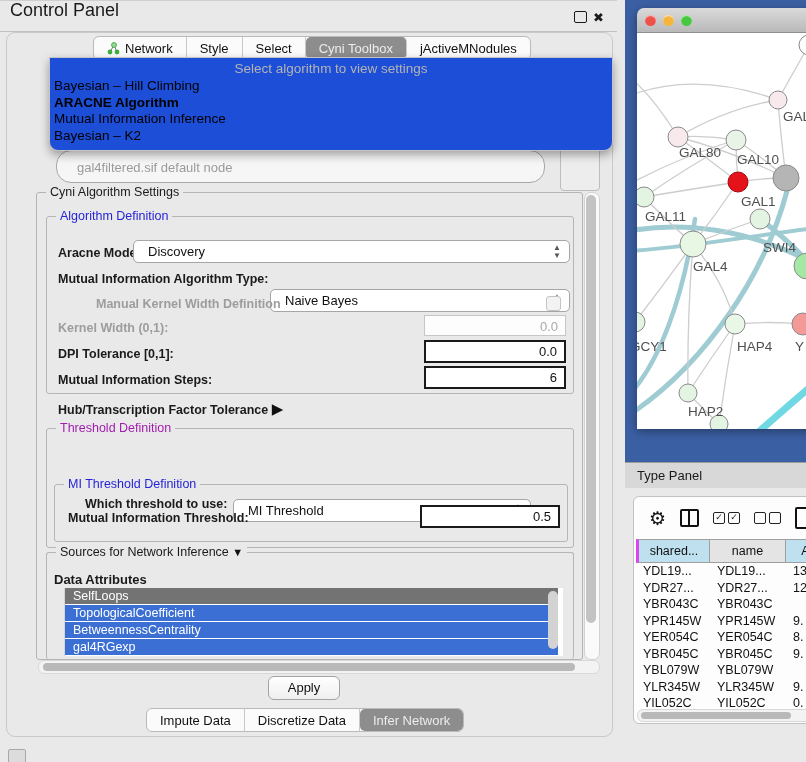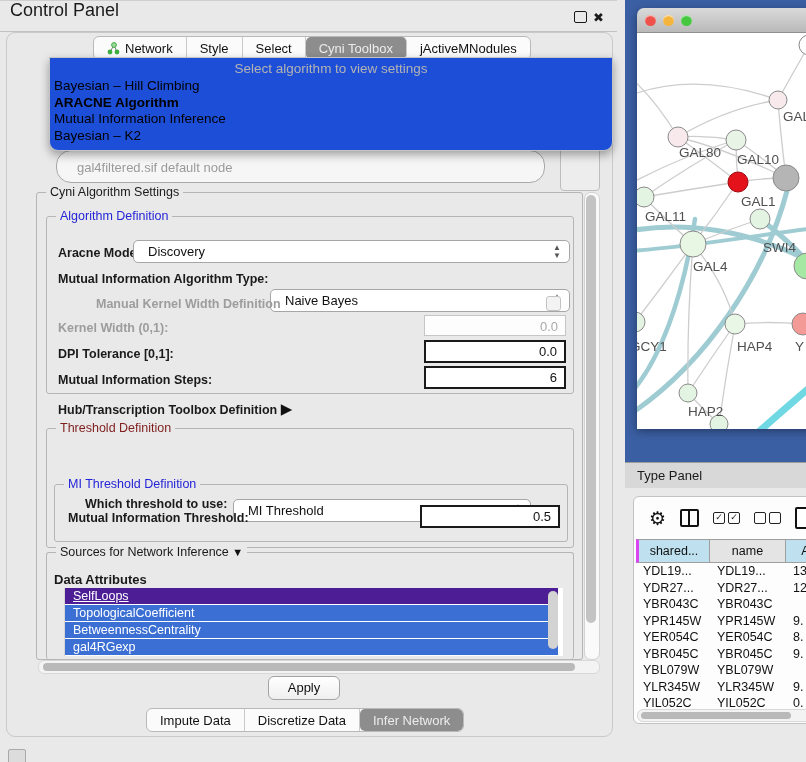--- a/index.html
+++ b/index.html
@@ -30,21 +30,21 @@
   .bg-combo{left:56px;top:150px;width:489px;height:33px;background:#f6f6f6;border:1px solid #a8a8a8;border-radius:15px;z-index:10;color:#9a9a9a;font-size:13px;line-height:33px;padding-left:20px;box-sizing:border-box;}
   .bg-btnbox{left:560px;top:88px;width:38px;height:47px;border:1px solid #bdbdbd;border-radius:4px;background:#ededed;z-index:10;}
   .bg-bluering{left:575px;top:99px;width:13px;height:23px;border:2px solid #5b9ce0;border-radius:5px;background:#fdfdfd;z-index:11;}
   .bg-rowbox{left:560px;top:141px;width:38px;height:48px;border:1px solid #bdbdbd;border-radius:4px;background:#ededed;z-index:9;}
 
   
   .group{border:1px solid #b5b5b5;border-radius:3px;}
   .group-title{position:absolute;top:-8px;left:9px;background:#e9e9e9;padding:0 4px;font-size:12.5px;white-space:nowrap;}
   .t-black{color:#1a1a1a;}
   .t-blue{color:#2424d8;}
-  .t-green{color:#7f1d1d;text-align:right;}
+  .t-green{color:#a21caf;text-align:right;}
 
   .lbl{font-size:12.5px;font-weight:bold;color:#1a1a1a;white-space:nowrap;}
   .lbl.disabled{color:#9d9d9d;}
 
   .combo{background:#fff;border:1px solid #a6a6a6;border-radius:5px;height:23px;display:flex;align-items:center;font-size:13px;color:#111;padding-left:14px;box-sizing:border-box;position:relative;}
   .combo .arrows{position:absolute;right:8px;top:3px;display:flex;flex-direction:column;line-height:8px;font-size:8px;color:#555;}
   .field{background:#fff;border:1px solid #bdbdbd;height:21px;font-size:13px;color:#111;text-align:right;padding-right:7px;box-sizing:border-box;line-height:21px;}
   .field.focus{border:2px solid #1a1a1a;height:23px;line-height:20px;}
   .field.disabled{color:#a9a9a9;border:1px solid #c6c6c6;background:#fdfdfd;}
   .checkbox{width:13px;height:13px;border:1px solid #c3c3c3;border-radius:3px;background:#f3f3f3;}
@@ -159,21 +159,21 @@
   <div class="abs lbl disabled" style="left:58px;top:297px;padding-left:38px;">Manual Kernel Width Definition</div>
   <div class="abs checkbox" style="left:546px;top:296px;"></div>
   <div class="abs lbl disabled" style="left:58px;top:321px;">Kernel Width (0,1):</div>
   <div class="abs field disabled" style="left:424px;top:315px;width:142px;">0.0</div>
   <div class="abs lbl" style="left:58px;top:347px;">DPI Tolerance [0,1]:</div>
   <div class="abs field focus" style="left:424px;top:340px;width:142px;">0.0</div>
   <div class="abs lbl" style="left:58px;top:373px;">Mutual Information Steps:</div>
   <div class="abs field focus" style="left:424px;top:366px;width:142px;">6</div>
 
   <div class="abs disclosure" style="left:58px;top:400px;">
-    <span>Hub/Transcription Toolbox Definition</span>
+    <span>Hub/Transcription Factor Tolerance</span>
     <span class="tri" style="font-size:15px;">▶</span>
   </div>
 
   <div class="abs group" style="left:46px;top:428px;width:526px;height:118px;">
     <span class="group-title t-green">Threshold Definition</span>
   </div>
   <div class="abs lbl" style="left:85px;top:459px;margin-top:38px;">Which threshold to use:</div>
   <div class="abs combo" style="left:233px;top:453px;width:298px;">
     <span>MI Threshold</span>
     <span class="arrows">
@@ -185,21 +185,21 @@
     <span class="group-title t-blue">MI Threshold Definition</span>
   </div>
   <div class="abs lbl" style="left:68px;top:511px;">Mutual Information Threshold:</div>
   <div class="abs field focus" style="left:420px;top:505px;width:140px;">0.5</div>
 
   <div class="abs group" style="left:46px;top:552px;width:526px;height:106px;border-bottom:none;">
     <span class="group-title t-black"><span>Sources for Network Inference</span> <span class="tri">▼</span></span>
   </div>
   <div class="abs lbl" style="left:54px;top:572px;font-size:13px;">Data Attributes</div>
   <div class="abs attr-list" id="attr-list">
-      <div class="attr-item" style="background: #4c1d95; text-decoration: underline;">SelfLoops</div>
+      <div class="attr-item" style="background: #737373;">SelfLoops</div>
       <div class="attr-item" style="background: rgb(59, 111, 212);">TopologicalCoefficient</div>
       <div class="attr-item" style="background: rgb(59, 111, 212);">BetweennessCentrality</div>
       <div class="attr-item" style="background: rgb(59, 111, 212);">gal4RGexp</div>
     </div>
   <div class="abs vthumb" style="left:548px;top:591px;width:10px;height:58px;background:#d3d3d3;z-index:6;"></div>
 
   <div class="abs htrack" style="left:38px;top:660px;width:560px;height:12px;">
     <div class="hthumb abs" style="left:4px;top:1.5px;width:532px;height:8px;"></div>
   </div>
 

